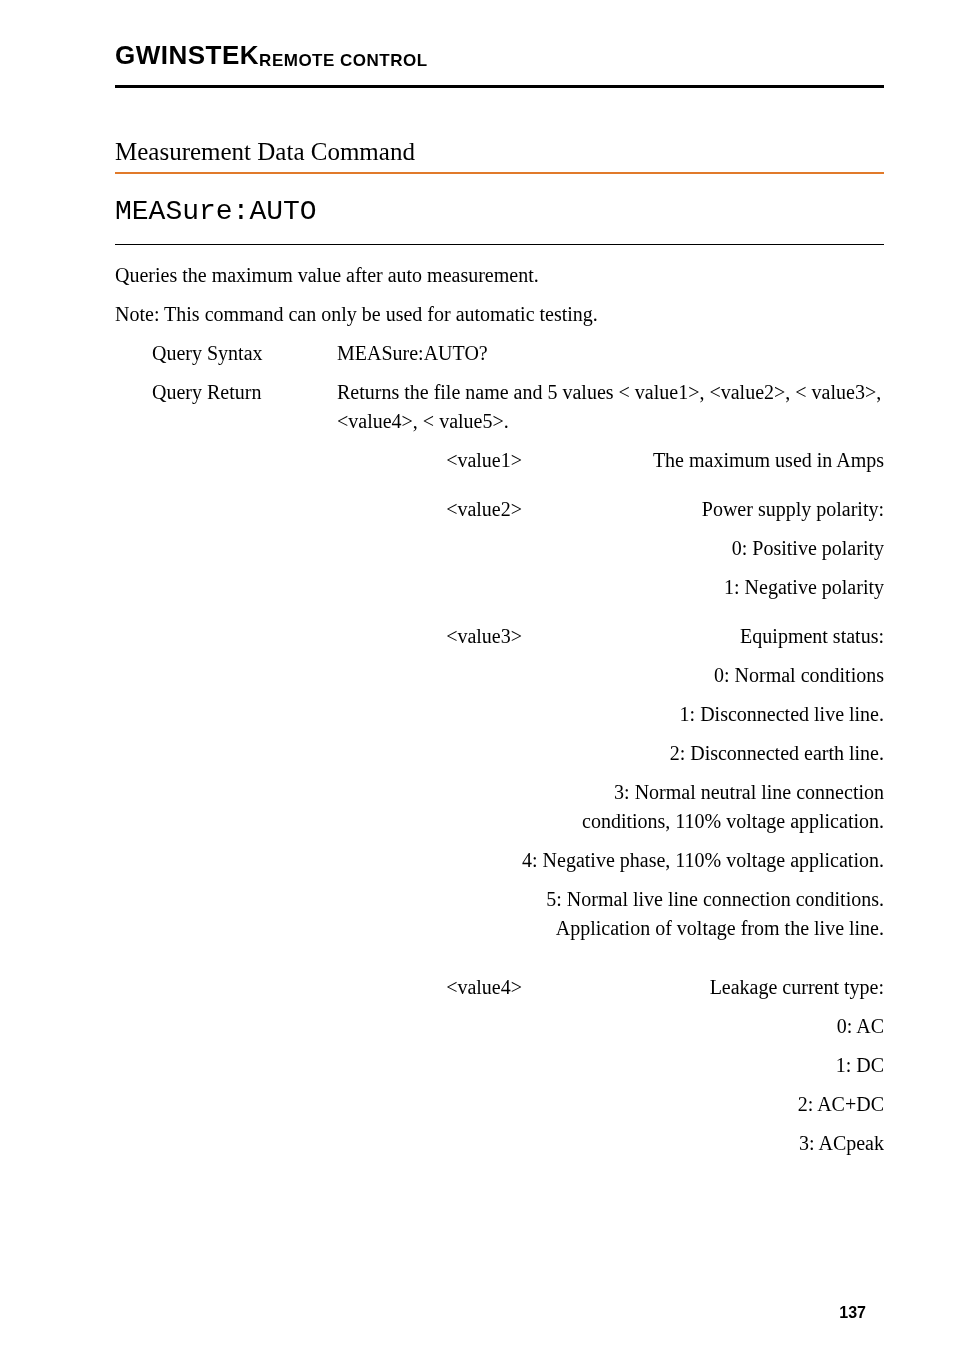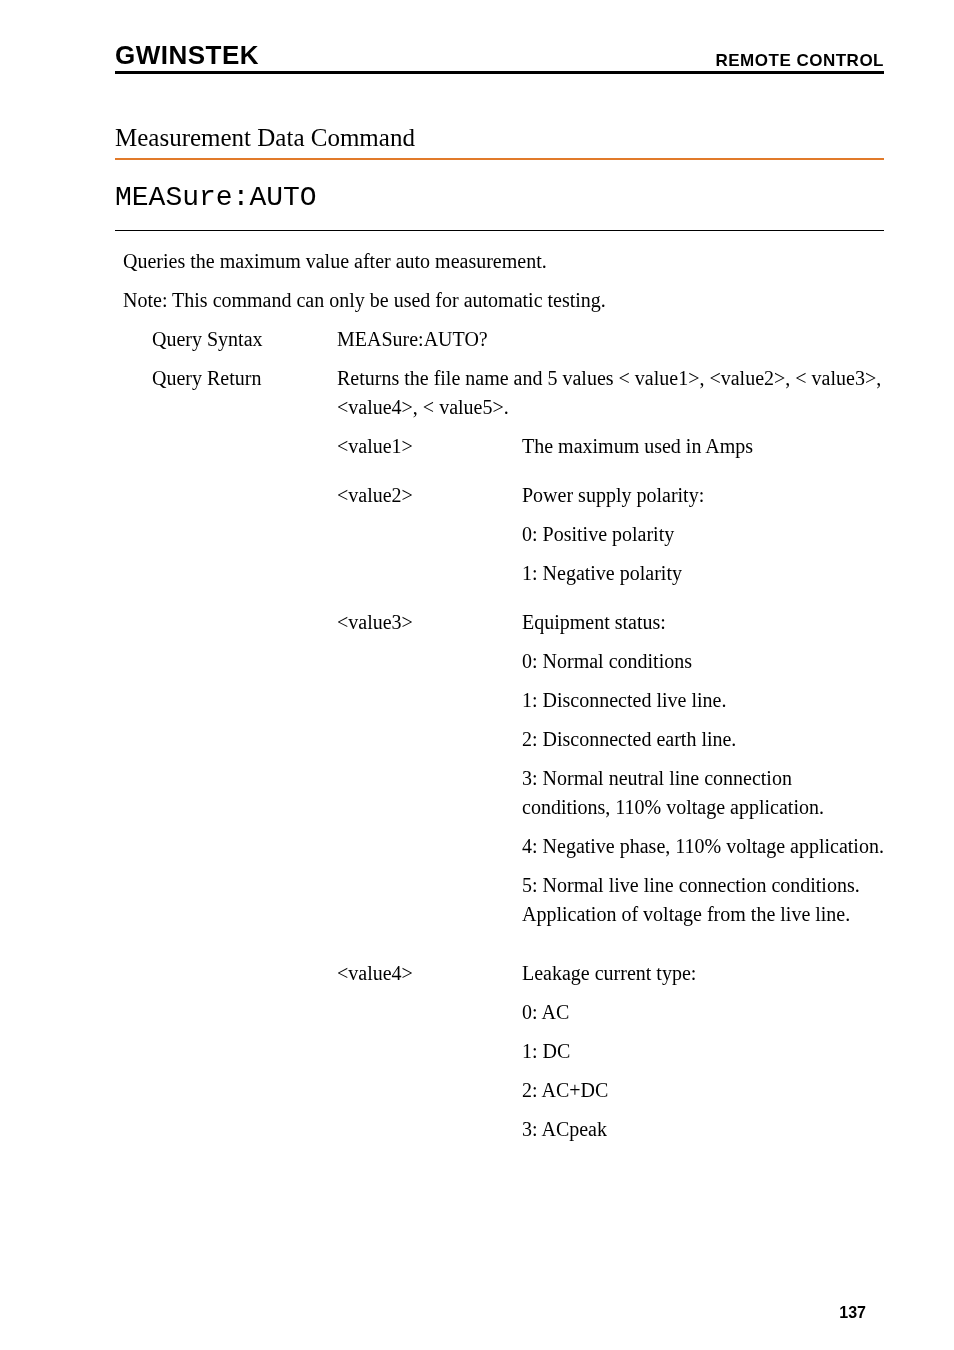--- a/index.html
+++ b/index.html
@@ -7,23 +7,23 @@
     width: 954px;
     height: 1350px;
     background: #fff;
     font-family: Georgia, 'Times New Roman', serif;
     color: #000;
     padding: 40px 70px 30px 115px;
     position: relative;
   }
   .header-row {
     display: flex;
-    justify-content: space-between;
+    justify-content: flex-start;
     align-items: flex-end;
-    margin-bottom: 0;
+    margin-bottom: 14px;
   }
   .logo {
     font-family: Arial, Helvetica, sans-serif;
     font-weight: 900;
     font-size: 26px;
     letter-spacing: 0.5px;
   }
   .header-title {
     font-family: Arial, Helvetica, sans-serif;
     font-weight: 700;
@@ -54,39 +54,39 @@
   }
   .thin-line {
     border: none;
     border-top: 1px solid #000;
     margin-bottom: 16px;
   }
   .body-text {
     font-size: 20px;
     line-height: 1.45;
     margin-bottom: 10px;
-    margin-left: 8px;
   }
   .row {
     display: flex;
     margin-bottom: 10px;
     font-size: 20px;
     line-height: 1.45;
     margin-left: 37px;
   }
   .col-label {
     width: 185px;
     flex-shrink: 0;
   }
   .col-content {
     flex: 1;
   }
   .sub-row {
     display: flex;
     margin-bottom: 10px;
+    text-align: right;
   }
   .sub-label {
     width: 185px;
     flex-shrink: 0;
   }
   .sub-content {
     flex: 1;
   }
   .page-num {
     position: absolute;

